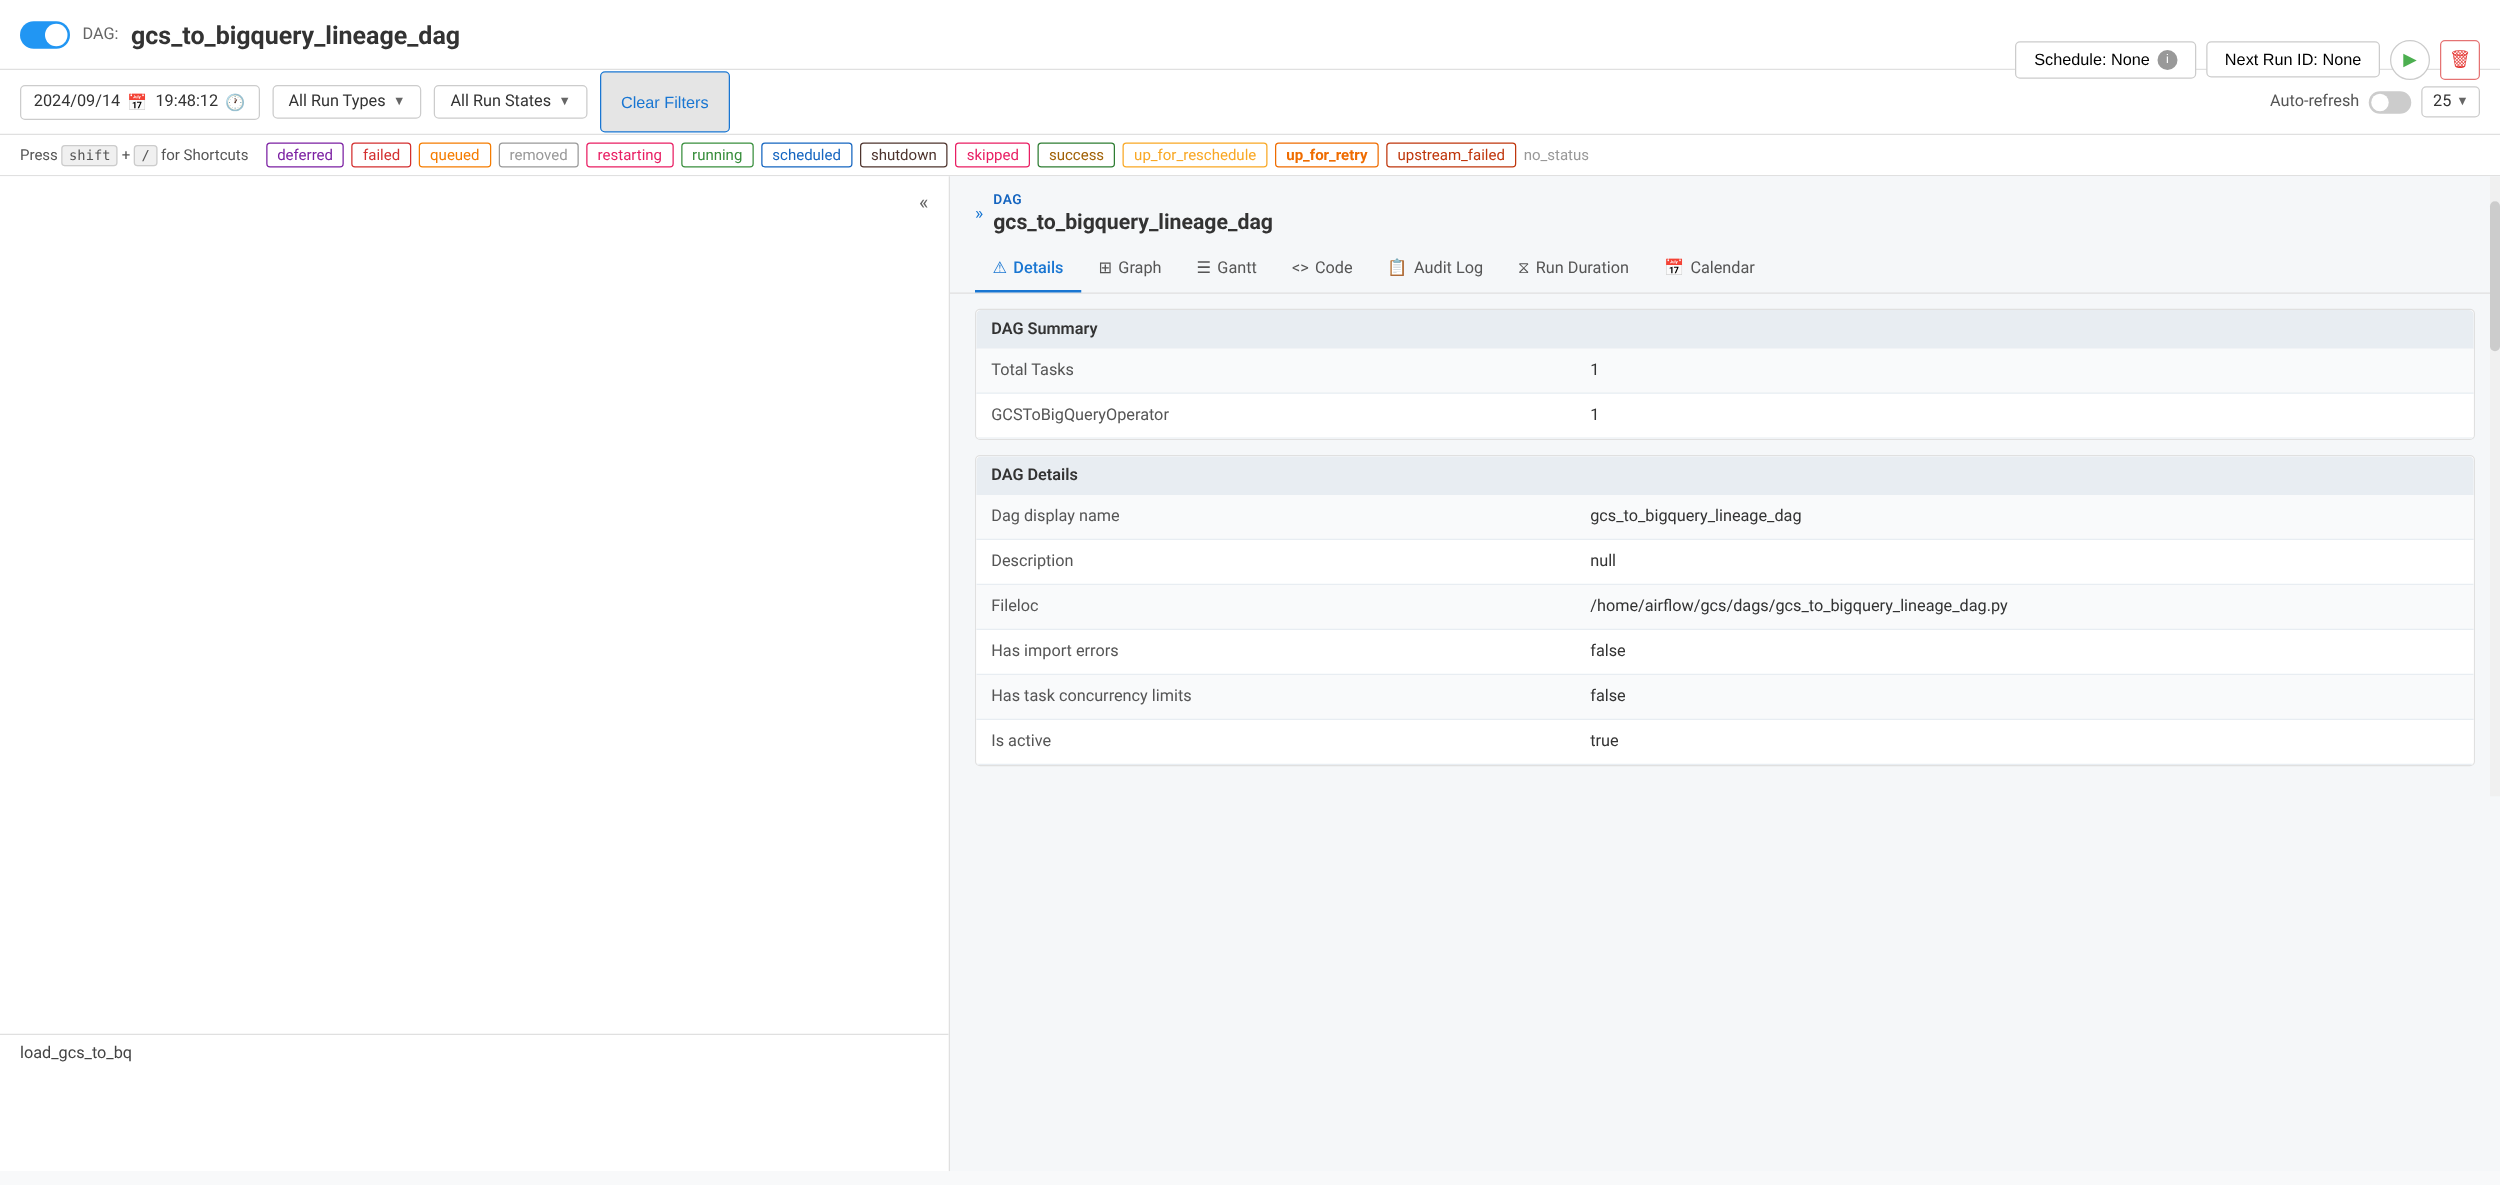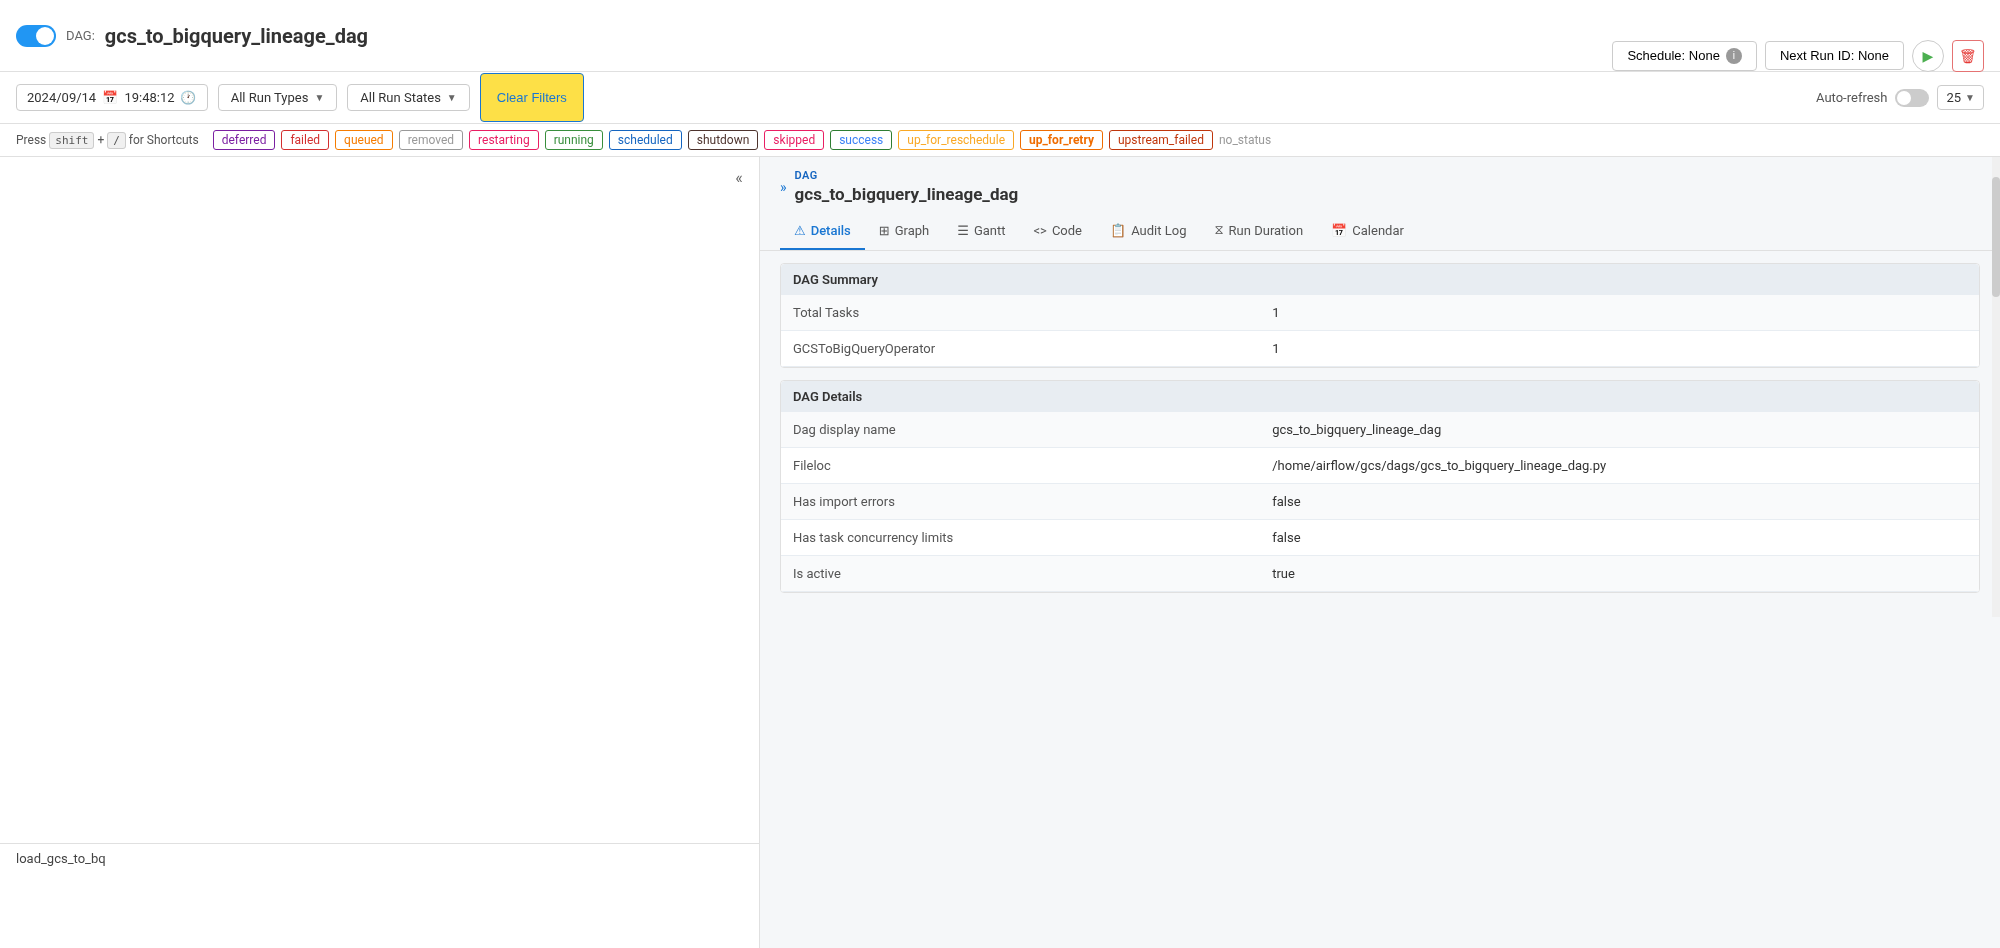--- a/index.html
+++ b/index.html
@@ -2,21 +2,21 @@
 <html><head>
   <meta charset="utf-8">
   <style>
     * { box-sizing: border-box; margin: 0; padding: 0; }
     body { font-family: -apple-system, BlinkMacSystemFont, 'Segoe UI', Roboto, sans-serif; font-size: 14px; background: #f8f9fa; color: #333; }
 
     
     .header {
       display: flex; align-items: center; justify-content: space-between;
       padding: 8px 16px; background: #fff; border-bottom: 1px solid #e0e0e0;
-      height: 72px;
+      height: 56px;
     }
     .header-left { display: flex; align-items: center; gap: 10px; }
     .toggle-switch {
       width: 40px; height: 22px; background: #2196F3; border-radius: 11px;
       position: relative; cursor: pointer; flex-shrink: 0;
     }
     .toggle-switch::after {
       content: ''; position: absolute; width: 18px; height: 18px;
       background: #fff; border-radius: 50%; top: 2px; right: 2px;
       transition: 0.2s;
@@ -65,21 +65,21 @@
     }
     .date-icon { color: #666; font-size: 13px; }
     .select-dropdown {
       display: flex; align-items: center; gap: 6px;
       padding: 5px 12px; border: 1px solid #ccc; border-radius: 4px;
       background: #fff; font-size: 13px; cursor: pointer;
     }
     .chevron { font-size: 10px; color: #666; }
     .clear-btn {
       padding: 16px 16px; border: 1px solid #1976D2; border-radius: 4px;
-      background: #fde047; color: #1976D2; font-size: 13px; cursor: pointer;
+      background: #e5e5e5; color: #1976D2; font-size: 13px; cursor: pointer;
       font-weight: 500;
     }
     .toolbar-right { display: flex; align-items: center; gap: 8px; }
     .auto-refresh-label { font-size: 13px; color: #555; }
     .small-toggle {
       width: 34px; height: 18px; background: #ccc; border-radius: 9px;
       position: relative;
     }
     .small-toggle::after {
       content: ''; position: absolute; width: 14px; height: 14px;
@@ -108,21 +108,21 @@
     }
     .badge-deferred { border-color: #7B1FA2; color: #7B1FA2; }
     .badge-failed { border-color: #D32F2F; color: #D32F2F; }
     .badge-queued { border-color: #F57C00; color: #F57C00; }
     .badge-removed { border-color: #999; color: #999; }
     .badge-restarting { border-color: #E91E63; color: #E91E63; }
     .badge-running { border-color: #388E3C; color: #388E3C; }
     .badge-scheduled { border-color: #1565C0; color: #1565C0; }
     .badge-shutdown { border-color: #4E342E; color: #4E342E; }
     .badge-skipped { border-color: #E91E63; color: #E91E63; }
-    .badge-success { border-color: #2E7D32; color: #3b82f6; }
+    .badge-success { border-color: #2E7D32; color: #a16207; }
     .badge-up-reschedule { border-color: #F9A825; color: #F9A825; }
     .badge-up-retry { border-color: #EF6C00; color: #EF6C00; font-weight: bold; }
     .badge-upstream-failed { border-color: #BF360C; color: #BF360C; }
     .badge-no-status { color: #999; font-size: 12px; }
 
     
     .main-content {
       display: flex; height: calc(100vh - 56px - 52px - 44px);
       min-height: 500px;
     }
@@ -359,20 +359,24 @@
 
         <div class="detail-card">
           <div class="section-header">DAG Details</div>
           <table class="detail-table">
             <tbody>
               <tr class="detail-row">
                 <td class="detail-label">Dag display name</td>
                 <td class="detail-value">gcs_to_bigquery_lineage_dag</td>
               </tr>
               <tr class="detail-row">
+                <td class="detail-label">Description</td>
+                <td class="detail-value">null</td>
+              </tr>
+              <tr class="detail-row">
                 <td class="detail-label">Fileloc</td>
                 <td class="detail-value">/home/airflow/gcs/dags/gcs_to_bigquery_lineage_dag.py</td>
               </tr>
               <tr class="detail-row">
                 <td class="detail-label">Has import errors</td>
                 <td class="detail-value">false</td>
               </tr>
               <tr class="detail-row">
                 <td class="detail-label">Has task concurrency limits</td>
                 <td class="detail-value">false</td>

